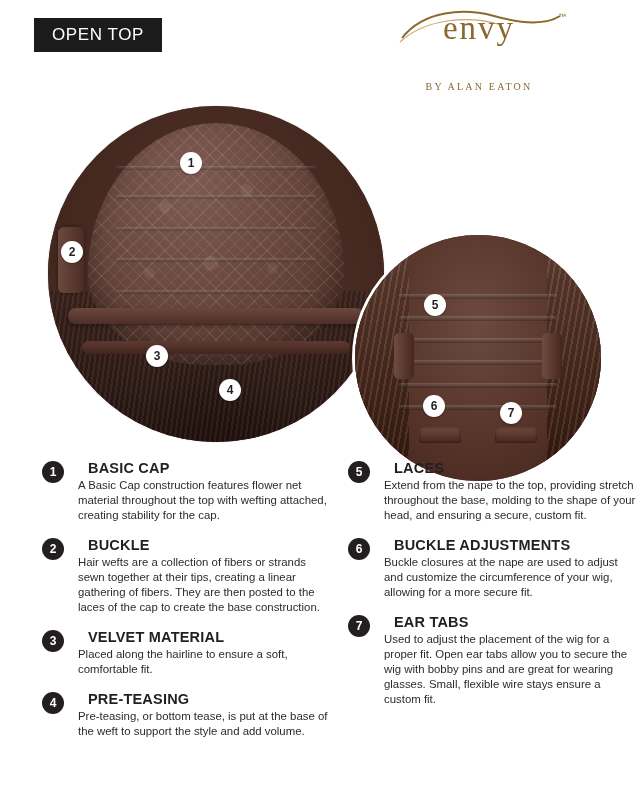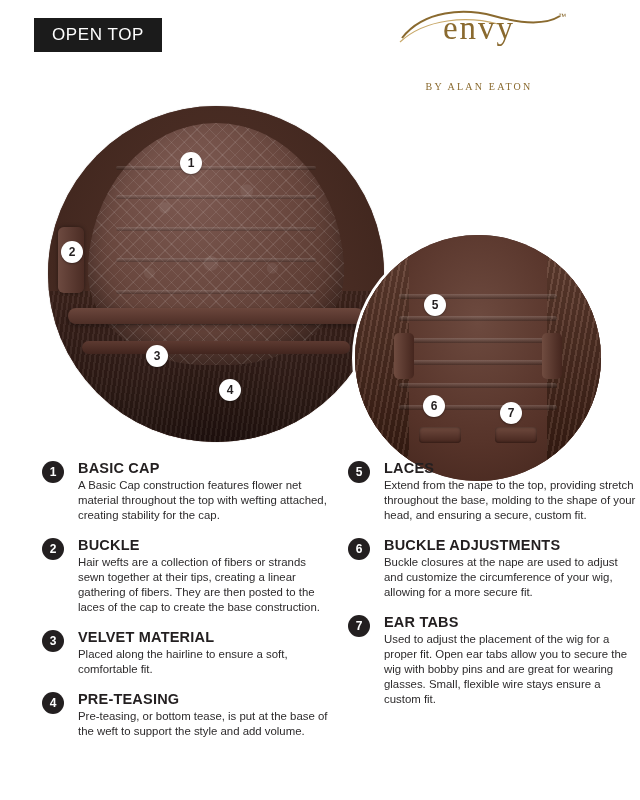--- a/index.html
+++ b/index.html
@@ -279,21 +279,21 @@
     font-size: 12px;
     font-weight: bold;
     display: flex;
     align-items: center;
     justify-content: center;
   }
   .entry .etitle {
     font-size: 14.5px;
     font-weight: bold;
     letter-spacing: 0.2px;
-    margin: 2px 0 2px 0;
+    margin: 2px 0 2px 10px;
     color: #231f20;
   }
   .entry .edesc {
     font-size: 11.4px;
     line-height: 1.32;
     color: #2c2a2b;
   }
 </style>
 </head>
 <body>

